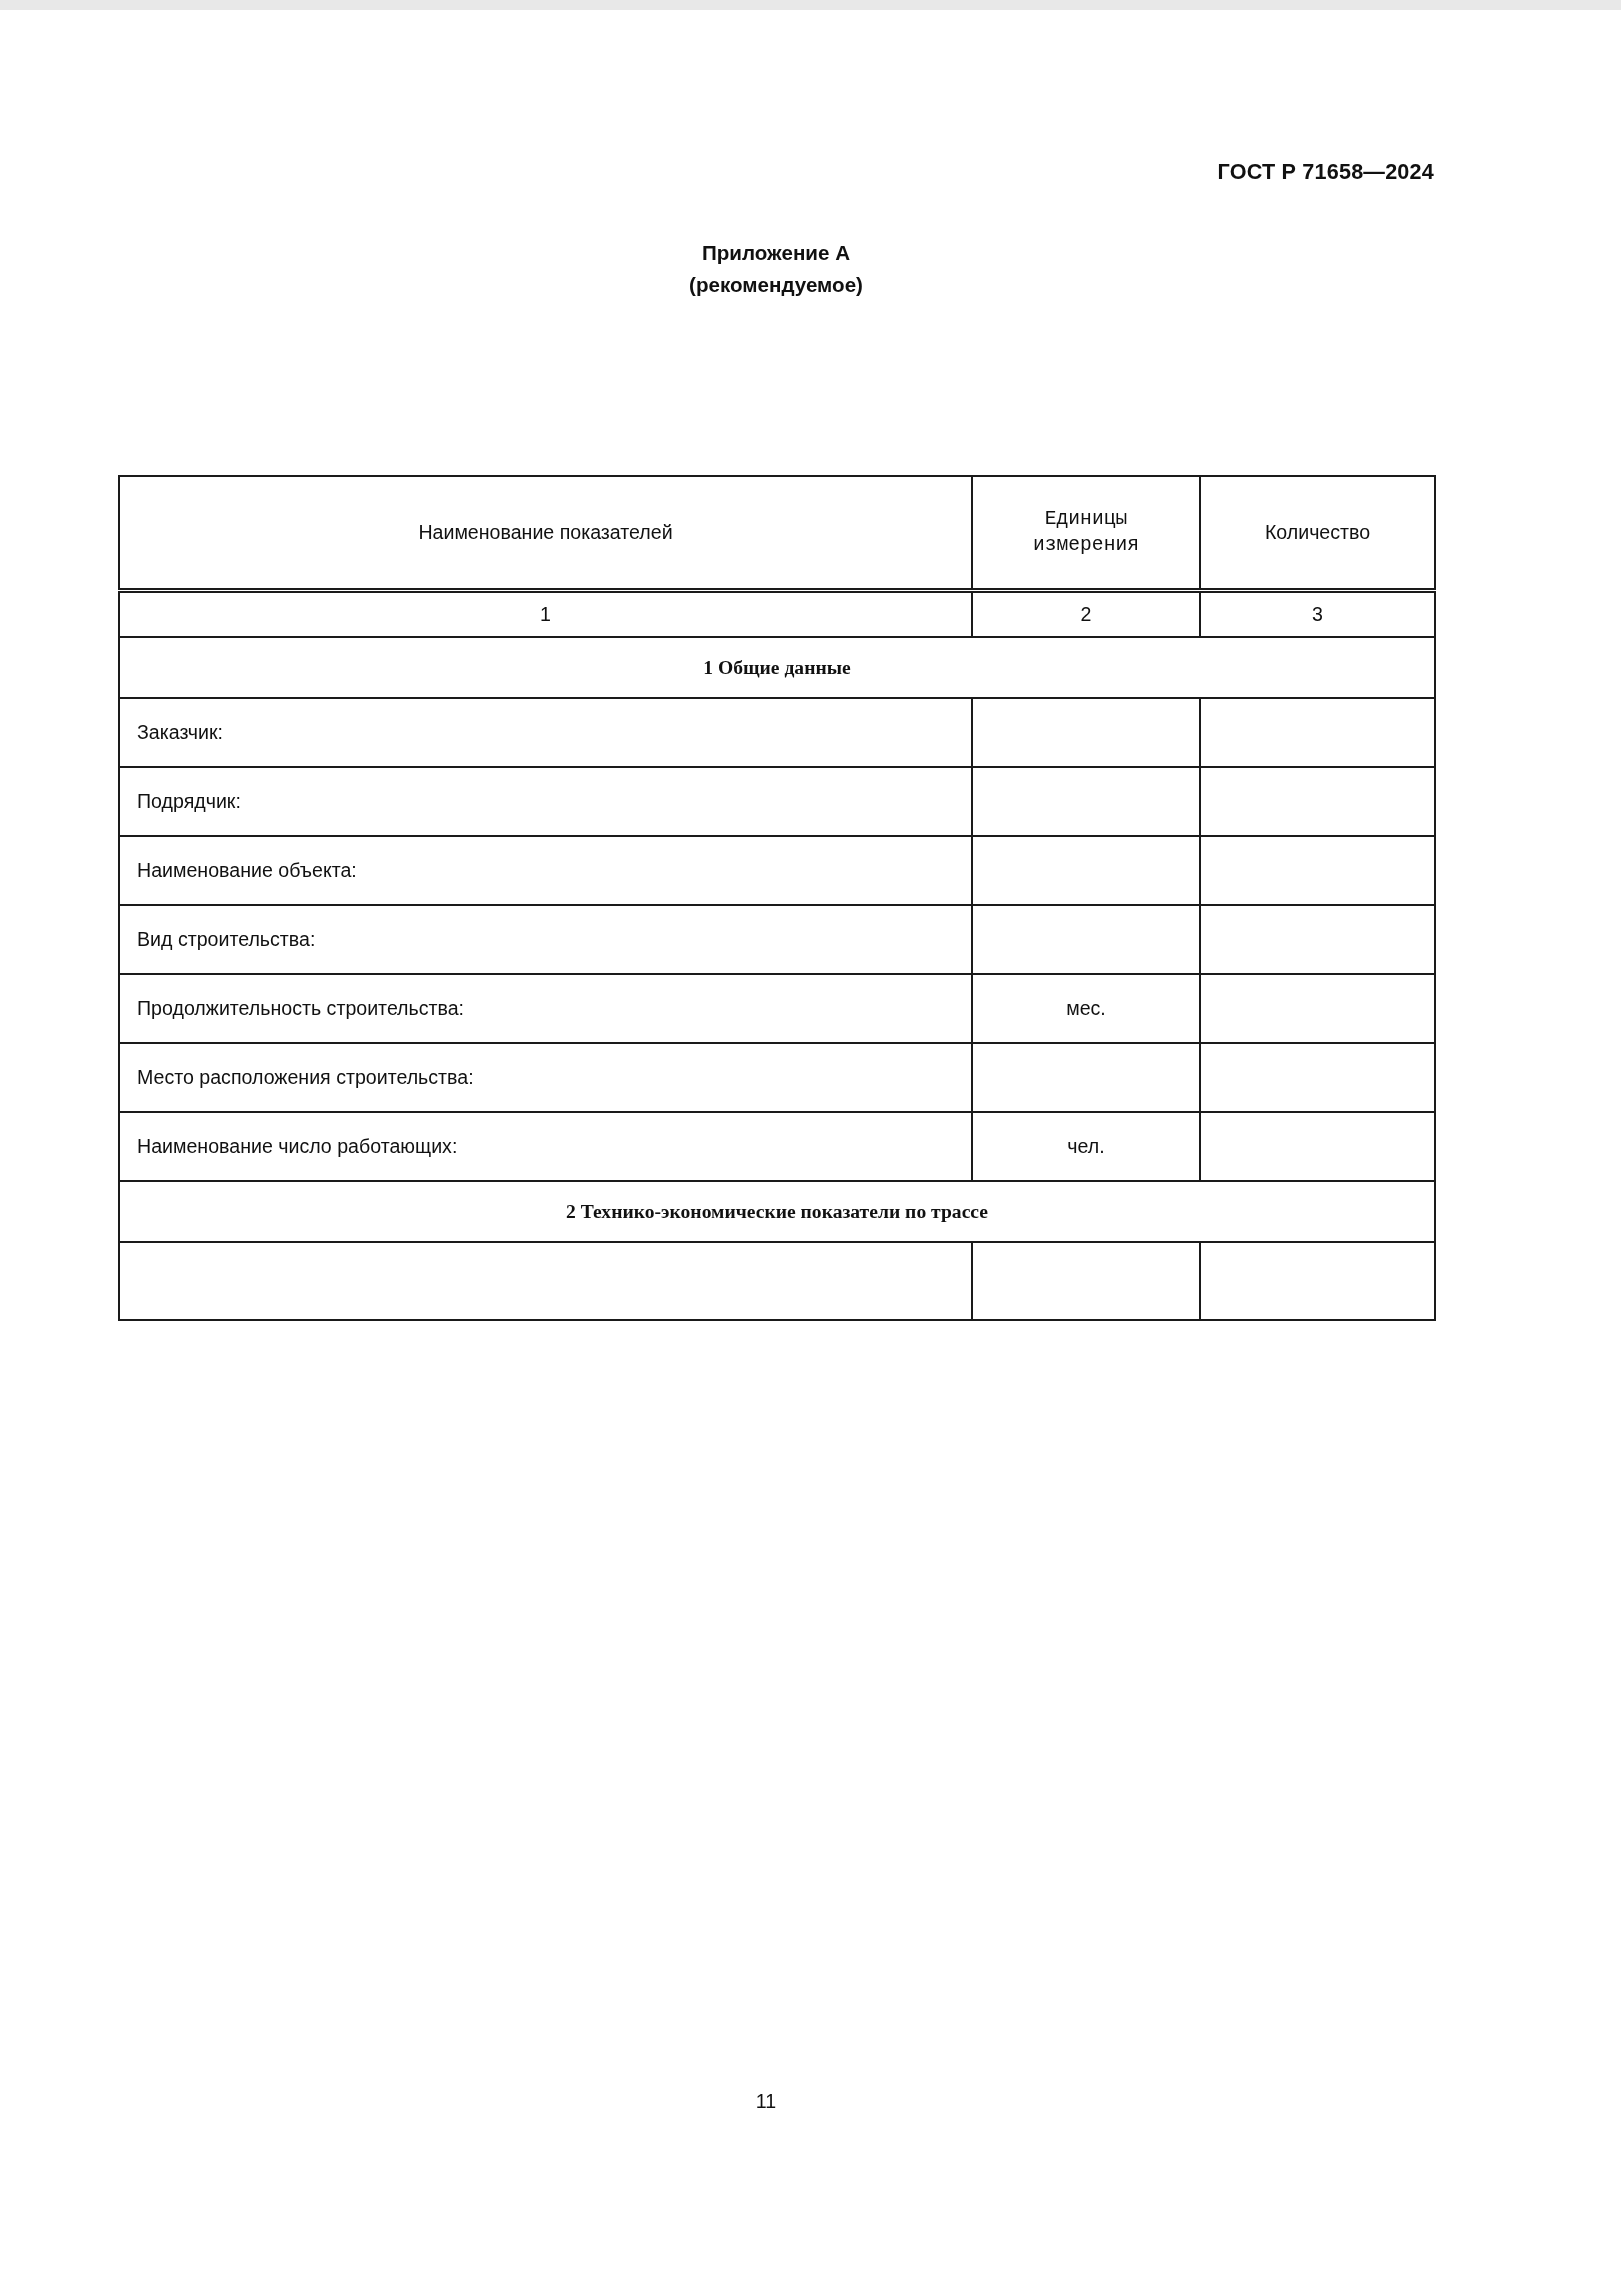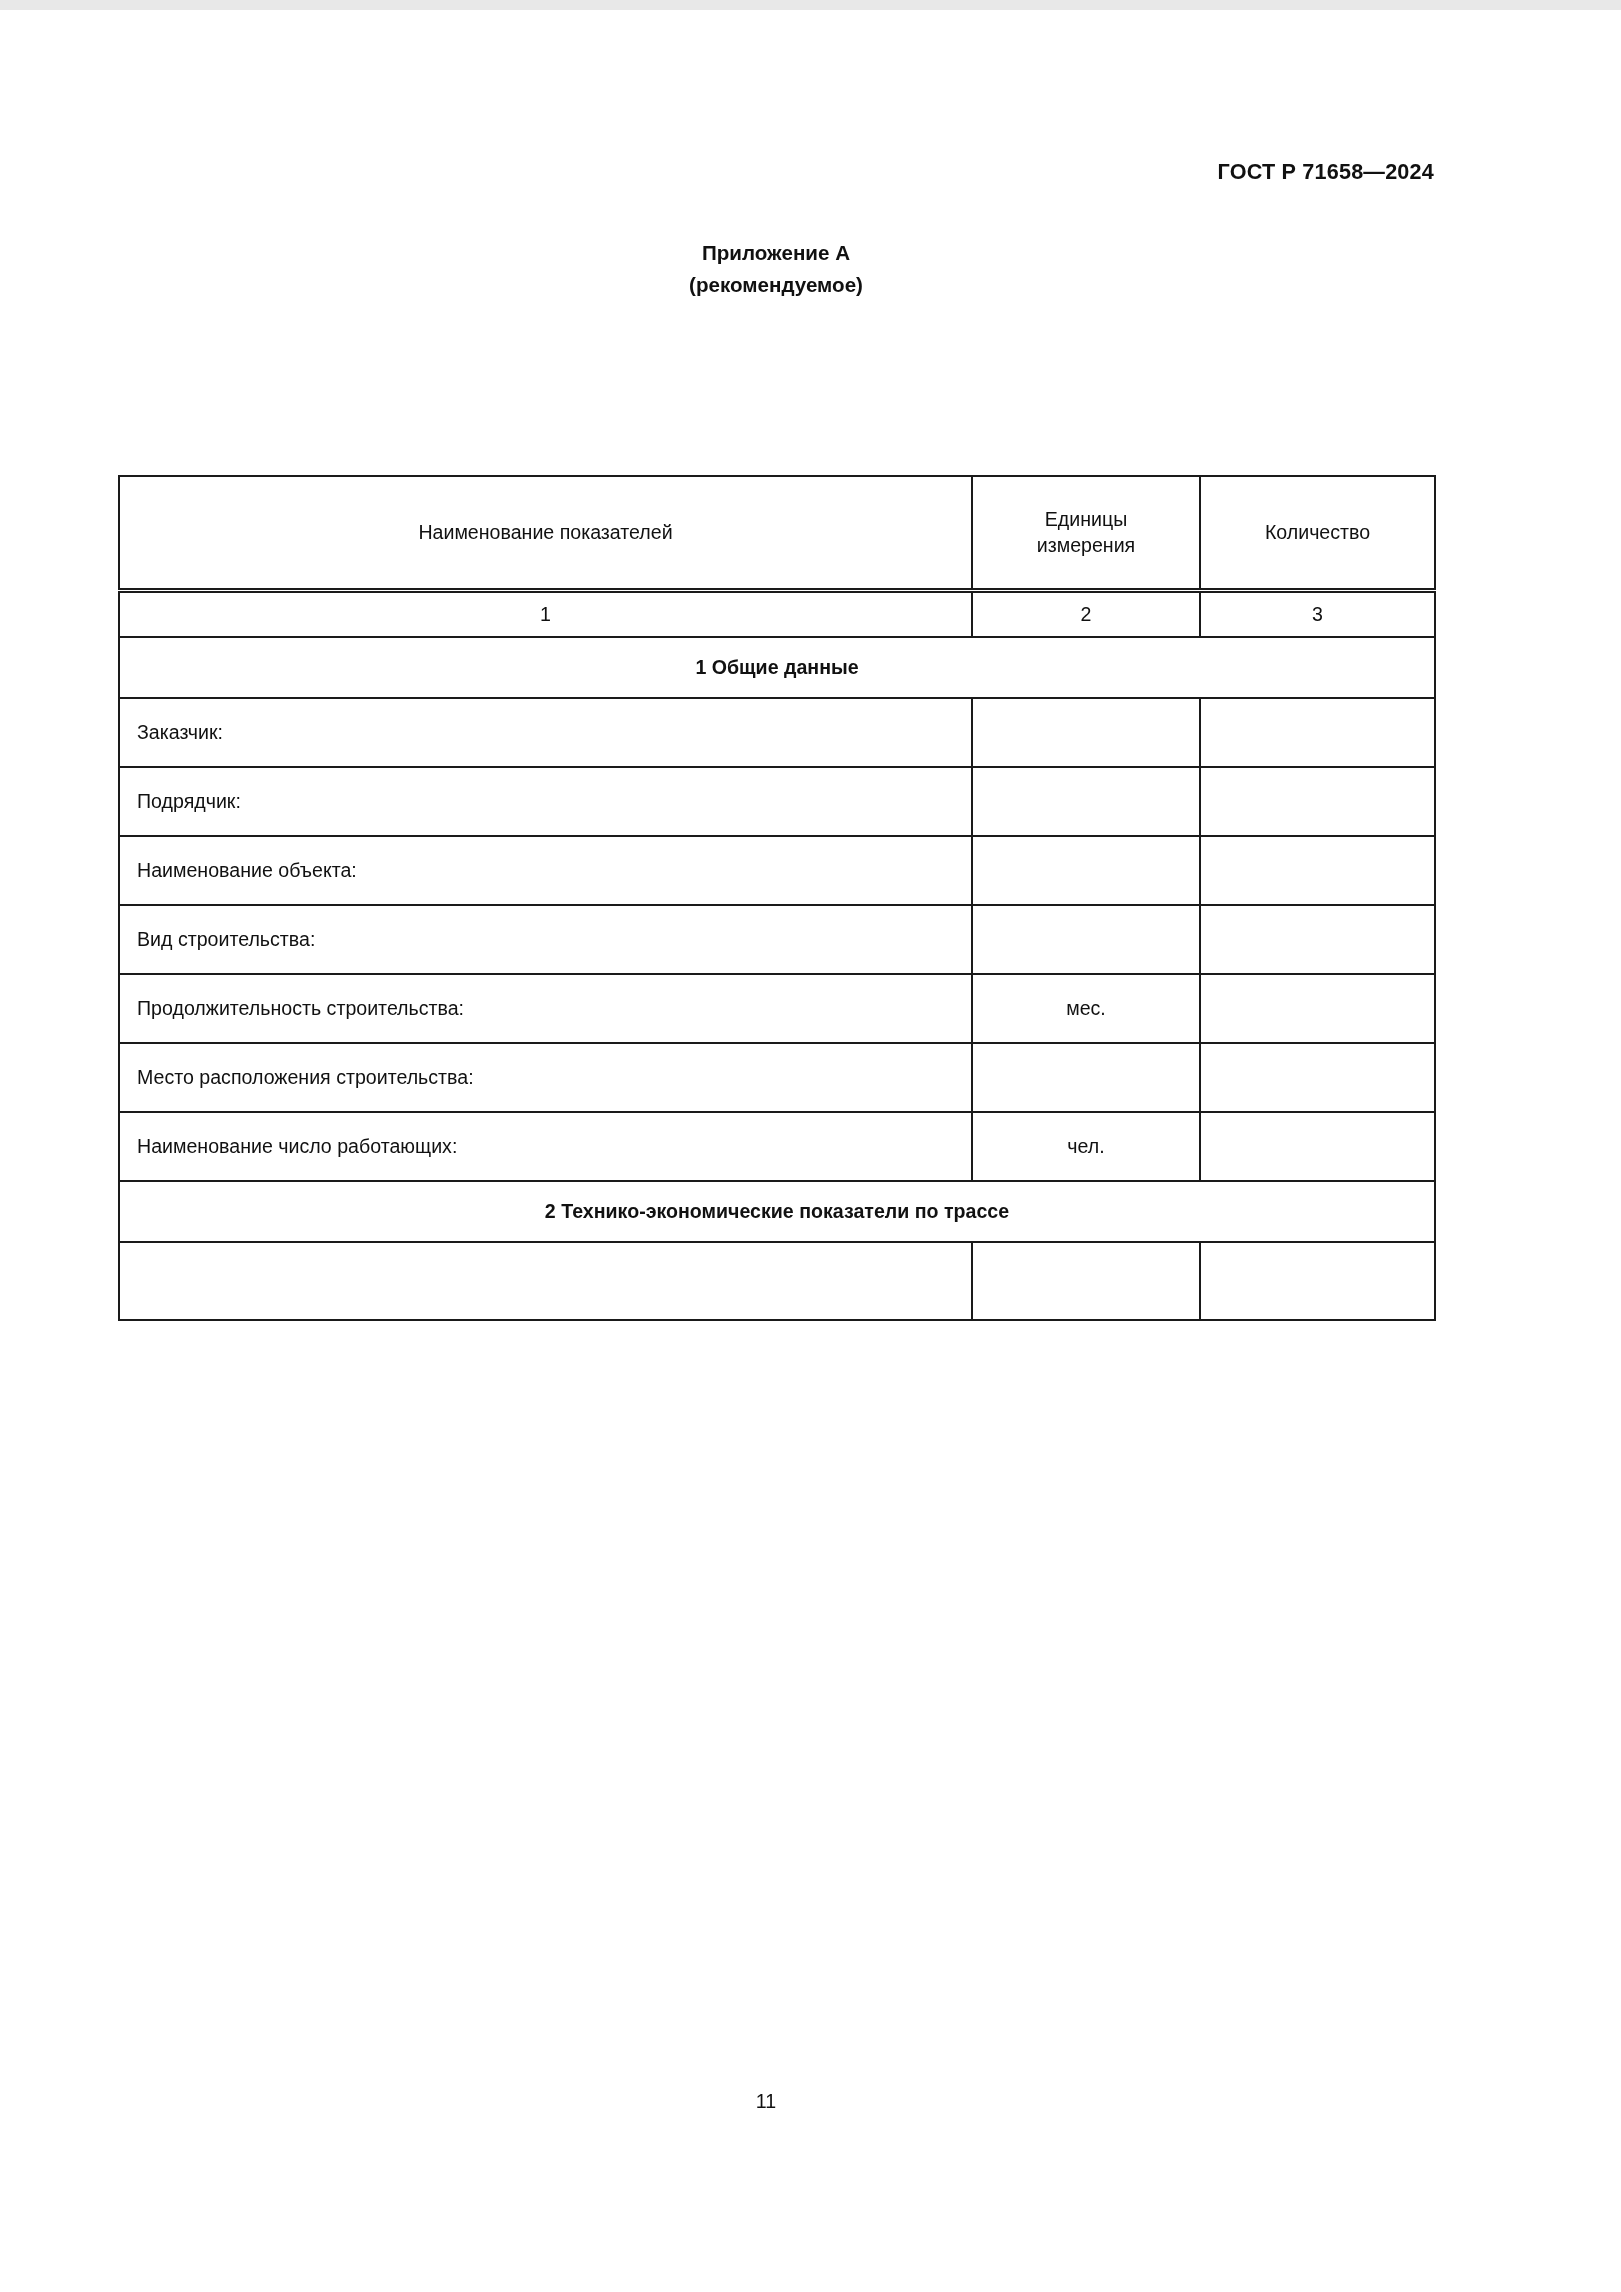--- a/index.html
+++ b/index.html
@@ -70,35 +70,36 @@
   
   td.col-header {
     height: 114px;
     text-align: center;
     font-size: 19.6px;
     line-height: 26.5px;
   }
   tr.header-row td {
     border-bottom: 5.9px double #1a1a1a;
   }
-  td.units-header { white-space: pre-line; }
+  td.units-header { white-space: pre-line; font-family: Liberation Mono, monospace; }
 
   
   tr.numbers-row td {
     height: 47px;
     text-align: center;
     font-size: 19.6px;
   }
 
   
   td.section-cell {
     height: 61px;
     text-align: center;
     font-weight: bold;
     font-size: 19.6px;
+    font-family: Liberation Serif, serif;
   }
 
   
   tr.data-row td { height: 69px; }
   td.name-cell {
     text-align: left;
     padding-left: 17px;
     padding-right: 9.8px;
   }
   td.unit-cell, td.qty-cell { text-align: center; }

